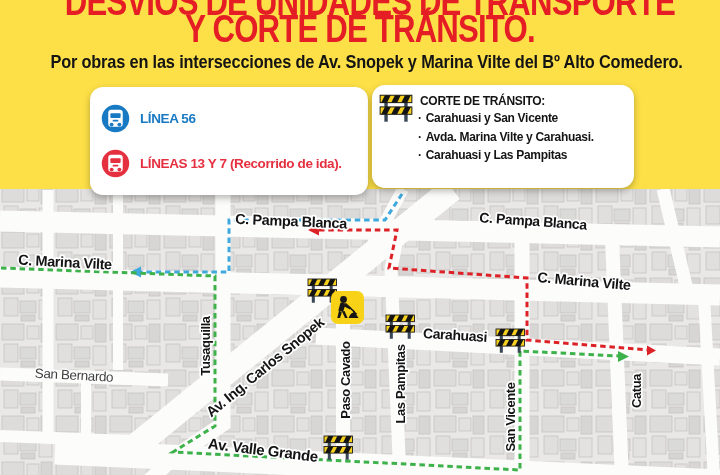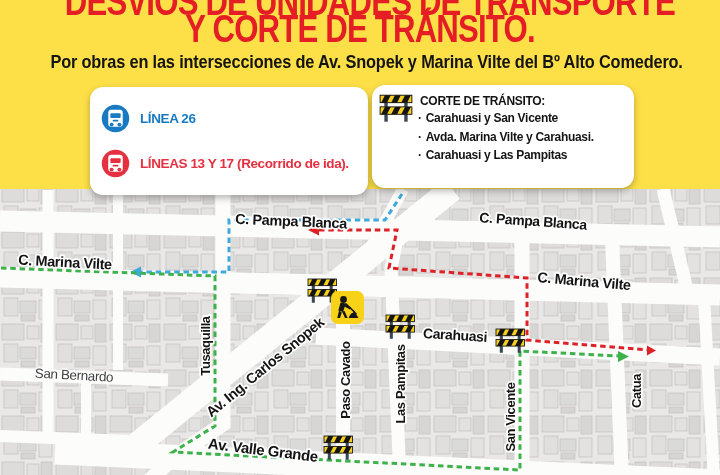--- a/index.html
+++ b/index.html
@@ -148,32 +148,32 @@
   <div class="panel bus-panel">
     <div class="bus-item">
       <svg width="29" height="29" viewBox="-15 -15 30 30">
         <circle r="14.2" fill="#187ac2"></circle>
         <rect x="-7.5" y="-9" width="15" height="17.5" rx="3" fill="#fff"></rect>
         <rect x="-5.3" y="-5.5" width="10.6" height="5" rx="1" fill="#187ac2"></rect>
         <circle cx="-4" cy="6.3" r="2" fill="#187ac2"></circle>
         <circle cx="4" cy="6.3" r="2" fill="#187ac2"></circle>
         <rect x="-3" y="1.3" width="6" height="1.8" rx="0.9" fill="#187ac2"></rect>
       </svg>
-      <span class="lbl" style="color: rgb(24, 122, 194);">LÍNEA 26</span>
+      <span class="lbl" style="color: rgb(24, 122, 194);">LÍNEA 56</span>
     </div>
     <div class="bus-item">
       <svg width="29" height="29" viewBox="-15 -15 30 30">
         <circle r="14.2" fill="#e53040"></circle>
         <rect x="-7.5" y="-9" width="15" height="17.5" rx="3" fill="#fff"></rect>
         <rect x="-5.3" y="-5.5" width="10.6" height="5" rx="1" fill="#e53040"></rect>
         <circle cx="-4" cy="6.3" r="2" fill="#e53040"></circle>
         <circle cx="4" cy="6.3" r="2" fill="#e53040"></circle>
         <rect x="-3" y="1.3" width="6" height="1.8" rx="0.9" fill="#e53040"></rect>
       </svg>
-      <span class="lbl" style="color: rgb(229, 48, 64);">LÍNEAS 13 Y 17 (Recorrido de ida).</span>
+      <span class="lbl" style="color: rgb(229, 48, 64);">LÍNEAS 13 Y 7 (Recorrido de ida).</span>
     </div>
   </div>
 
   <div class="panel closure-panel">
     <div class="closure-head">
       <svg width="36" height="32" viewBox="-2 -2 34 30">
         <rect x="4" y="7" width="3.2" height="18" fill="#3a4757"></rect>
         <rect x="22.8" y="7" width="3.2" height="18" fill="#3a4757"></rect>
         <rect x="0" y="0" width="30" height="7" stroke="#141414" stroke-width="0.9" fill="#f6d01e"></rect>
         <path d="M4.5,0 h5.5 l-3.5,7 h-5.5 Z" fill="#141414"></path>

